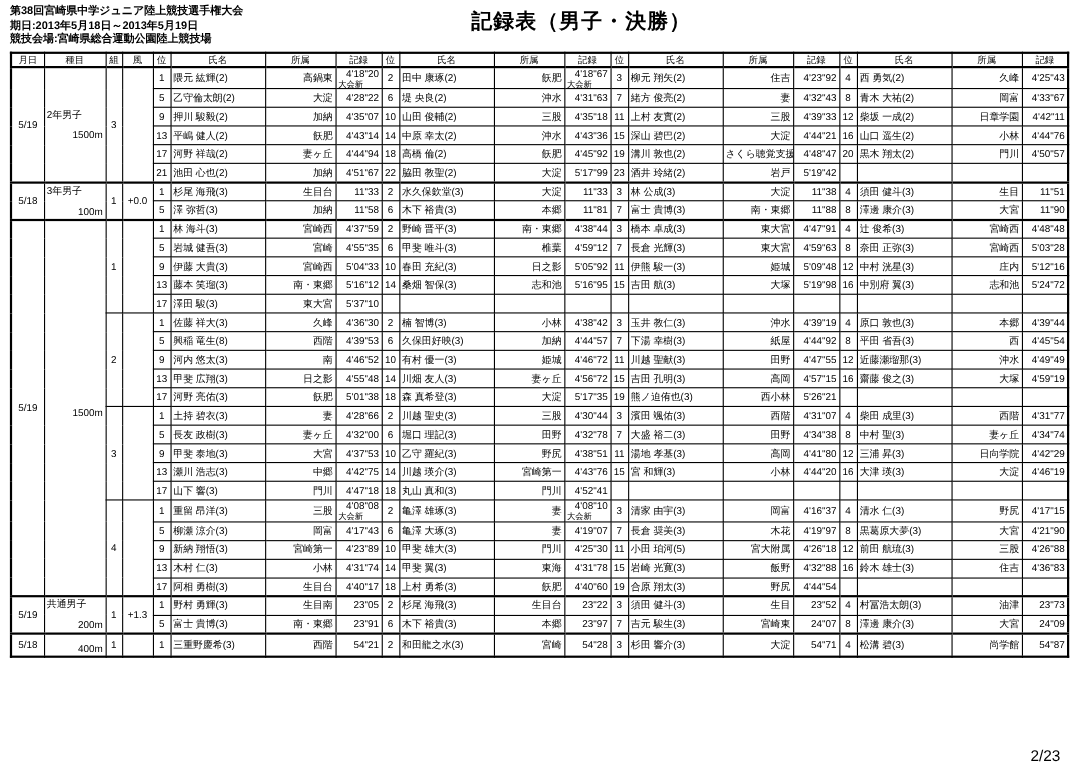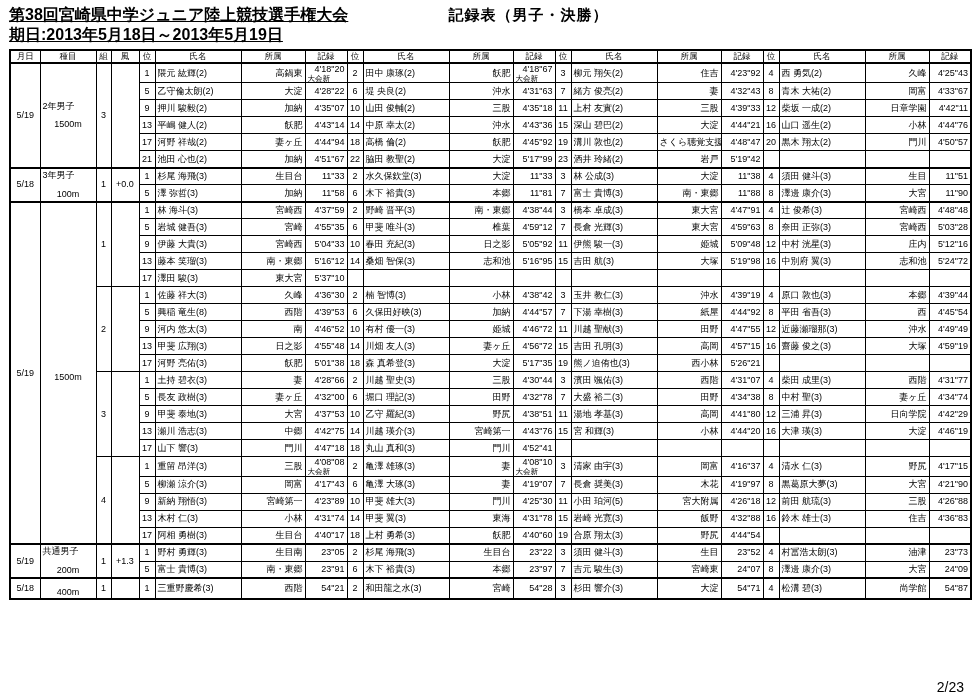--- a/index.html
+++ b/index.html
@@ -6,56 +6,57 @@
   html,body { margin:0; padding:0; }
   body {
     width: 980px; height: 700px;
     background: #ffffff;
     color: #000;
     font-family: "Liberation Sans", "DejaVu Sans", sans-serif;
     overflow: hidden;
   }
   .page { position: relative; width: 980px; height: 700px; padding: 5px 9px; }
   .hdr { position: relative; margin-bottom: 4px; min-height: 38px; }
-  .hdr-info div { font-size: 16px; line-height: 1.25; font-weight: bold; text-decoration: underline; }
+  .hdr-info div { font-size: 10px; line-height: 1.25; font-weight: bold; }
   .doc-title {
     position: absolute; left: 54%; top: 1px; transform: translateX(-50%);
-    font-size: 15px; font-weight: bold; letter-spacing: 1px; white-space: nowrap;
+    font-size: 19px; font-weight: bold; letter-spacing: 1px; white-space: nowrap;
   }
   table.rec {
     border-collapse: collapse; table-layout: fixed;
     width: 961px; border: 2px solid #000; padding-left: 33px;
   }
   .rec th, .rec td {
     border: 1px solid #000;
     padding: 0 2px;
     font-size: 9px; line-height: 1.2;
     overflow: hidden; white-space: nowrap;
     vertical-align: middle;
   }
   .rec th { font-weight: normal; font-size: 8.5px; height: 13px; text-align: center; }
   .rec td { height: 17px; }
   .c { text-align: center; }
   .l { text-align: left; }
   .r { text-align: right; }
   .top { vertical-align: top; padding-top: 1px; }
   .ev-name { text-align: left; }
-  .ev-dist { text-align: center; margin-top: 8px; }
+  .ev-dist { text-align: right; margin-top: 8px; }
   .note { font-size: 7.5px; line-height: 1; text-align: left; }
   tr.group-start td { border-top: 2px solid #000; }
   .pagenum { position: absolute; right: 16px; bottom: 5px; font-size: 14px; }
 </style>
 </head>
 <body>
 
 <div class="page">
   <div class="hdr">
     <div class="hdr-info">
       <div>第38回宮崎県中学ジュニア陸上競技選手権大会</div>
       <div>期日:2013年5月18日～2013年5月19日</div>
+      <div>競技会場:宮崎県総合運動公園陸上競技場</div>
     </div>
     <div class="doc-title">記録表（男子・決勝）</div>
   </div>
 
   <table class="rec">
     <colgroup id="cols">
         <col style="width: 30px;">
         <col style="width: 56px;">
         <col style="width: 15px;">
         <col style="width: 28px;">

